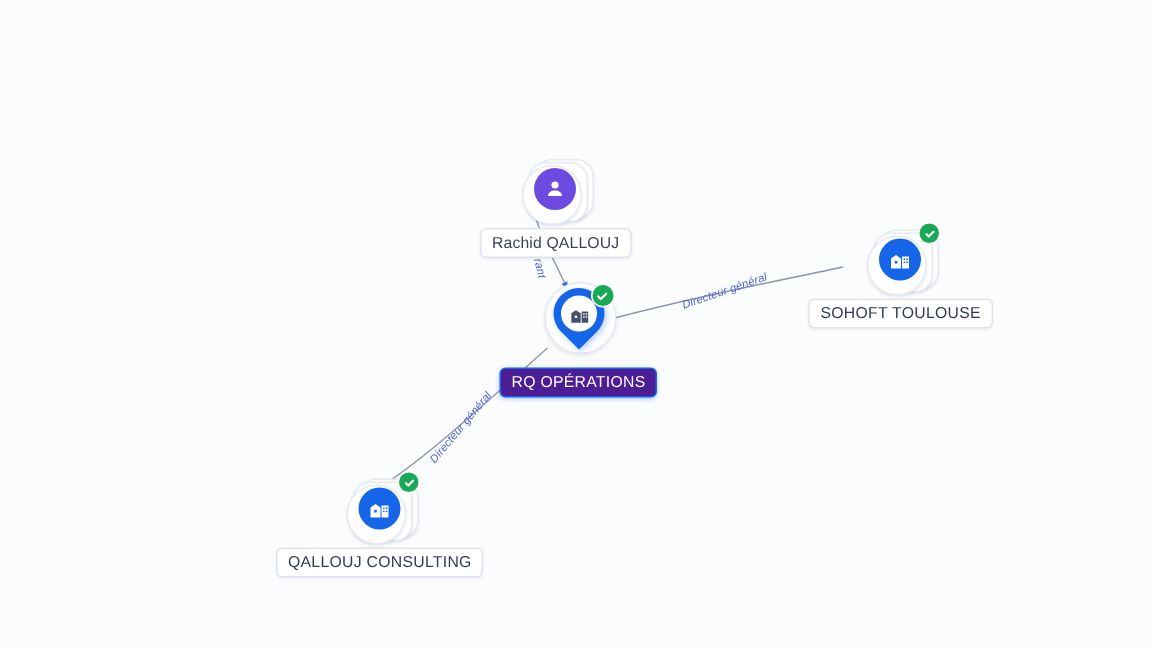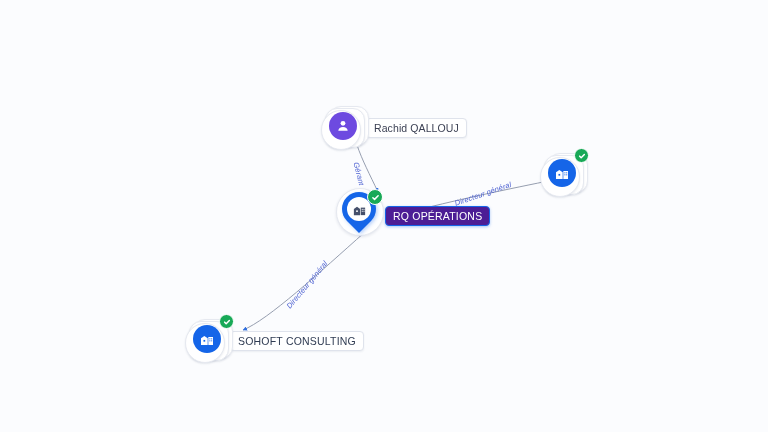--- a/index.html
+++ b/index.html
@@ -23,21 +23,21 @@
   .edges-layer {
     position: absolute;
     left: 0;
     top: 0;
     width: 768px;
     height: 432px;
   }
   .node {
     position: absolute;
     display: flex;
-    flex-direction: row;
+    flex-direction: column;
     align-items: center;
   }
 
   
   .icon-wrap {
     position: relative;
     width: 46px;
     height: 46px;
     display: flex;
     align-items: center;
@@ -266,20 +266,21 @@
           <rect x="18.3" y="14" width="1.5" height="1.5" fill="#1565e8"></rect>
           <rect x="6.7" y="13.4" width="2.6" height="2.6" fill="#1565e8"></rect>
         </svg>
       </div>
       <div class="check-badge">
         <svg width="8" height="8" viewBox="0 0 24 24" fill="none" stroke="#ffffff" stroke-width="4.5" stroke-linecap="round" stroke-linejoin="round">
           <path d="M5 12.5l4.5 4.5L19 7.5"></path>
         </svg>
       </div>
     </div>
+    <div class="node-label">SOHOFT TOULOUSE</div>
   </div>
 
   <div class="node" style="left:184px; top:316px;">
     <div class="icon-wrap">
       <div class="card-stack c1"></div>
       <div class="card-stack c2"></div>
       <div class="card-stack c3" style="border-radius:50%;"></div>
       <div class="circle-icon blue">
         <svg width="16" height="16" viewBox="0 0 24 24" fill="#ffffff">
           <path d="M3 21V11l5-3.4L13 11v10z"></path>
@@ -290,16 +291,16 @@
           <rect x="18.3" y="14" width="1.5" height="1.5" fill="#1565e8"></rect>
           <rect x="6.7" y="13.4" width="2.6" height="2.6" fill="#1565e8"></rect>
         </svg>
       </div>
       <div class="check-badge">
         <svg width="8" height="8" viewBox="0 0 24 24" fill="none" stroke="#ffffff" stroke-width="4.5" stroke-linecap="round" stroke-linejoin="round">
           <path d="M5 12.5l4.5 4.5L19 7.5"></path>
         </svg>
       </div>
     </div>
-    <div class="node-label">SOHOFT CONSULTING</div>
+    <div class="node-label">QALLOUJ CONSULTING</div>
   </div>
 
 </div>
 
 </body></html>

